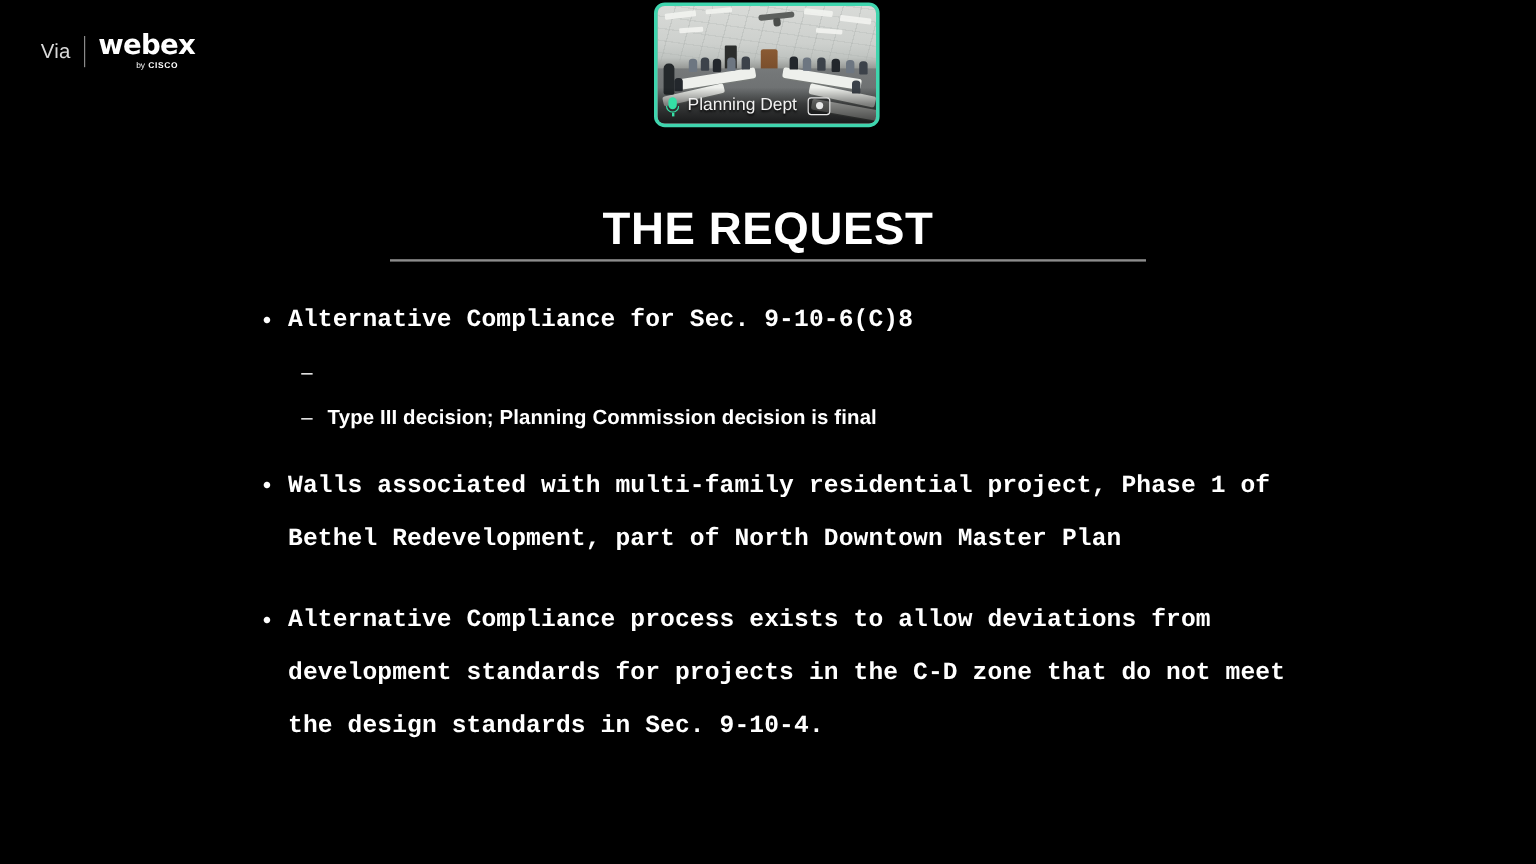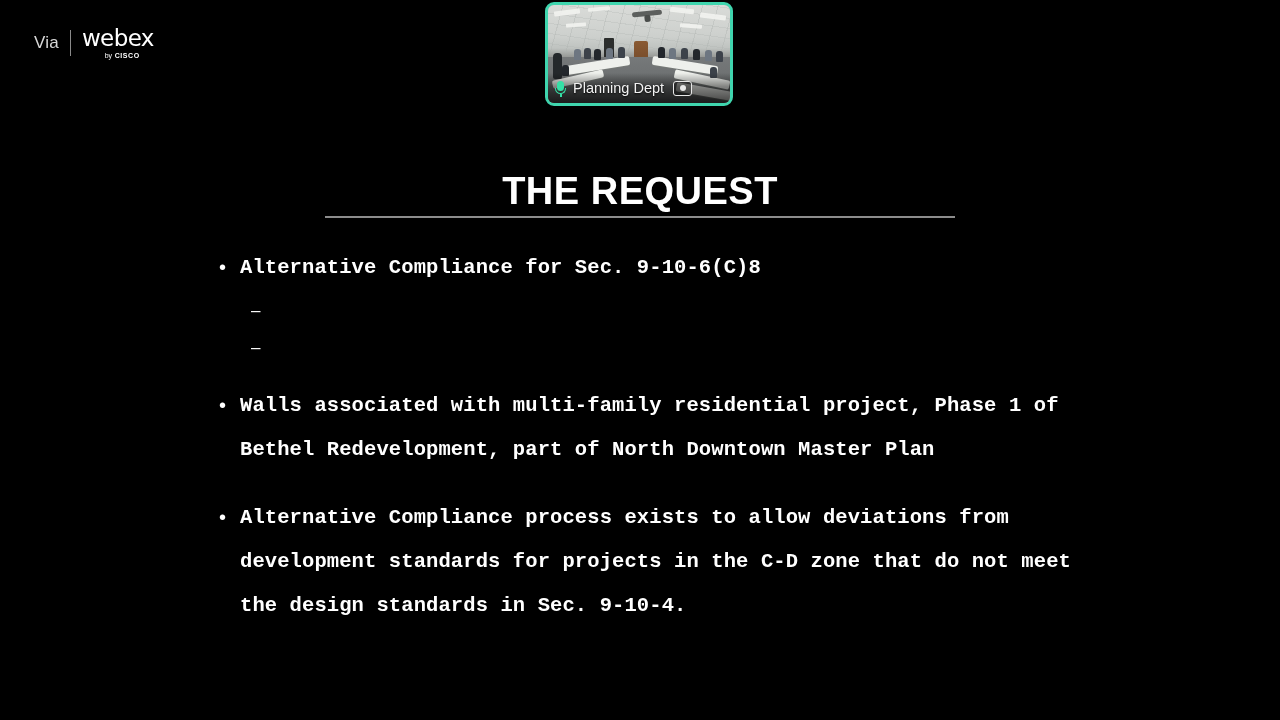--- a/index.html
+++ b/index.html
@@ -40,21 +40,21 @@
   }
   .wm-brand-wrap {
     display: flex;
     flex-direction: column;
     align-items: flex-end;
     line-height: 1;
   }
   .wm-webex {
     font-family: "DejaVu Sans", sans-serif;
     font-size: 23px;
-    font-weight: 400;
+    font-weight: 700;
     color: #ffffff;
     letter-spacing: -0.6px;
     line-height: 1;
   }
   .wm-cisco {
     font-family: "Liberation Sans", sans-serif;
     font-size: 7px;
     font-weight: 700;
     color: #ffffff;
     letter-spacing: 0.6px;
@@ -365,20 +365,21 @@
 
   <div class="bullet">
     <span class="marker">•</span>
     <span class="txt">Alternative Compliance for Sec. 9-10-6(C)8</span>
   </div>
   <div class="subbullet">
     <span class="marker">–</span>
   </div>
   <div class="subbullet">
     <span class="marker">–</span>
+    <span class="txt">Type III decision; Planning Commission decision is final</span>
   </div>
 
   <div class="gap-sm"></div>
 
   <div class="bullet">
     <span class="marker">•</span>
     <span class="txt">Walls associated with multi-family residential project, Phase 1 of Bethel Redevelopment, part of North Downtown Master Plan</span>
   </div>
 
   <div class="gap-md"></div>

